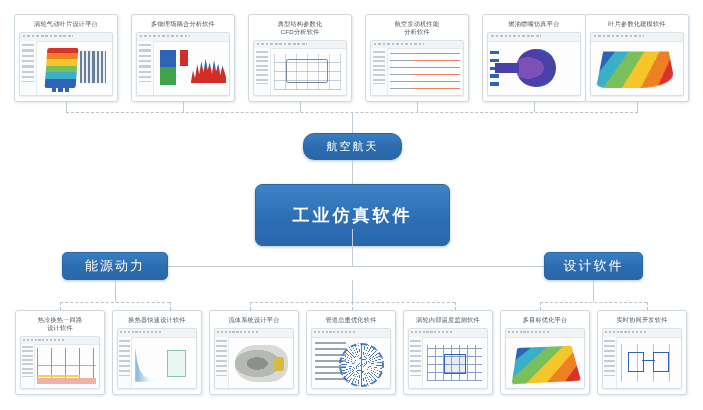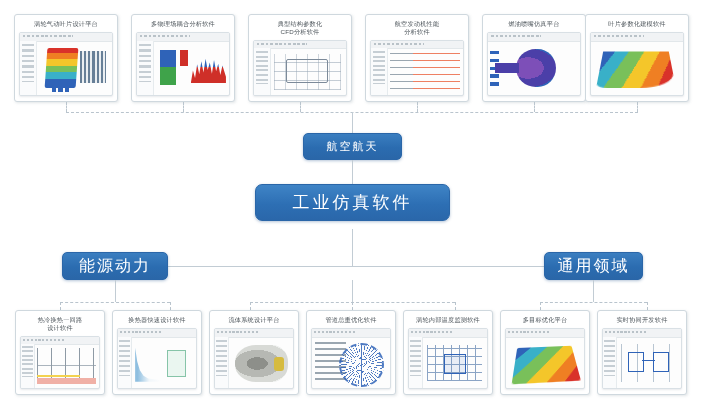--- a/index.html
+++ b/index.html
@@ -148,21 +148,21 @@
     color:#ffffff;
     display:flex;align-items:center;justify-content:center;
     box-shadow:0 1px 3px rgba(40,85,140,.35);
     letter-spacing:2px;
     box-sizing:border-box;
     font-weight:normal;
   }
   .node.root{font-size:17px;letter-spacing:3px;border-radius:7px;
     background:linear-gradient(180deg,#3f84c6 0%,#2d6fb4 55%,#2a67aa 100%);}
   .node.lvl1{font-size:11px;}
-  .node.lvl2{font-size:16px;}
+  .node.lvl2{font-size:13px;}
 
   
   .ln{position:absolute;background:#c2ccd4;}
   .ln.v{width:1px;}
   .ln.h{height:1px;}
   .dash-v{position:absolute;width:0;border-left:1px dashed #b9c4cd;}
   .dash-h{position:absolute;height:0;border-top:1px dashed #b9c4cd;}
 </style>
 </head>
 <body>
@@ -246,37 +246,37 @@
 
   <div class="dash-h" style="left:66px;top:112px;width:572px;"></div>
   <div class="dash-v" style="left:66px;top:102px;height:10px;"></div>
   <div class="dash-v" style="left:183px;top:102px;height:10px;"></div>
   <div class="dash-v" style="left:300px;top:102px;height:10px;"></div>
   <div class="dash-v" style="left:417px;top:102px;height:10px;"></div>
   <div class="dash-v" style="left:534px;top:102px;height:10px;"></div>
   <div class="dash-v" style="left:637px;top:102px;height:10px;"></div>
   <div class="ln v" style="left:352px;top:112px;height:21px;"></div>
 
-  <div class="node lvl1" style="left:303px;top:133px;width:99px;height:27px;">
+  <div class="node lvl1" style="left:303px;top:133px;width:99px;height:27px;border-radius:11px;">
     <span>航空航天</span>
   </div>
   <div class="ln v" style="left:352px;top:160px;height:24px;"></div>
 
-  <div class="node root" style="left:255px;top:184px;width:195px;height:37px;">
+  <div class="node root" style="left:255px;top:184px;width:195px;height:62px;font-weight:bold;">
     <span>工业仿真软件</span>
   </div>
 
   <div class="ln v" style="left:352px;top:229px;height:37px;"></div>
   <div class="ln h" style="left:168px;top:266px;width:418px;"></div>
 
   <div class="node lvl2" style="left:62px;top:252px;width:106px;height:28px;">
     <span>能源动力</span>
   </div>
   <div class="node lvl2" style="left:544px;top:252px;width:99px;height:28px;">
-    <span>通用领域</span>
+    <span>设计软件</span>
   </div>
 
   <div class="ln v" style="left:115px;top:280px;height:22px;"></div>
   <div class="ln v" style="left:352px;top:280px;height:22px;"></div>
   <div class="ln v" style="left:593px;top:280px;height:22px;"></div>
 
   <div class="dash-h" style="left:60px;top:302px;width:110px;"></div>
   <div class="dash-v" style="left:60px;top:302px;height:8px;"></div>
   <div class="dash-v" style="left:170px;top:302px;height:8px;"></div>
 

